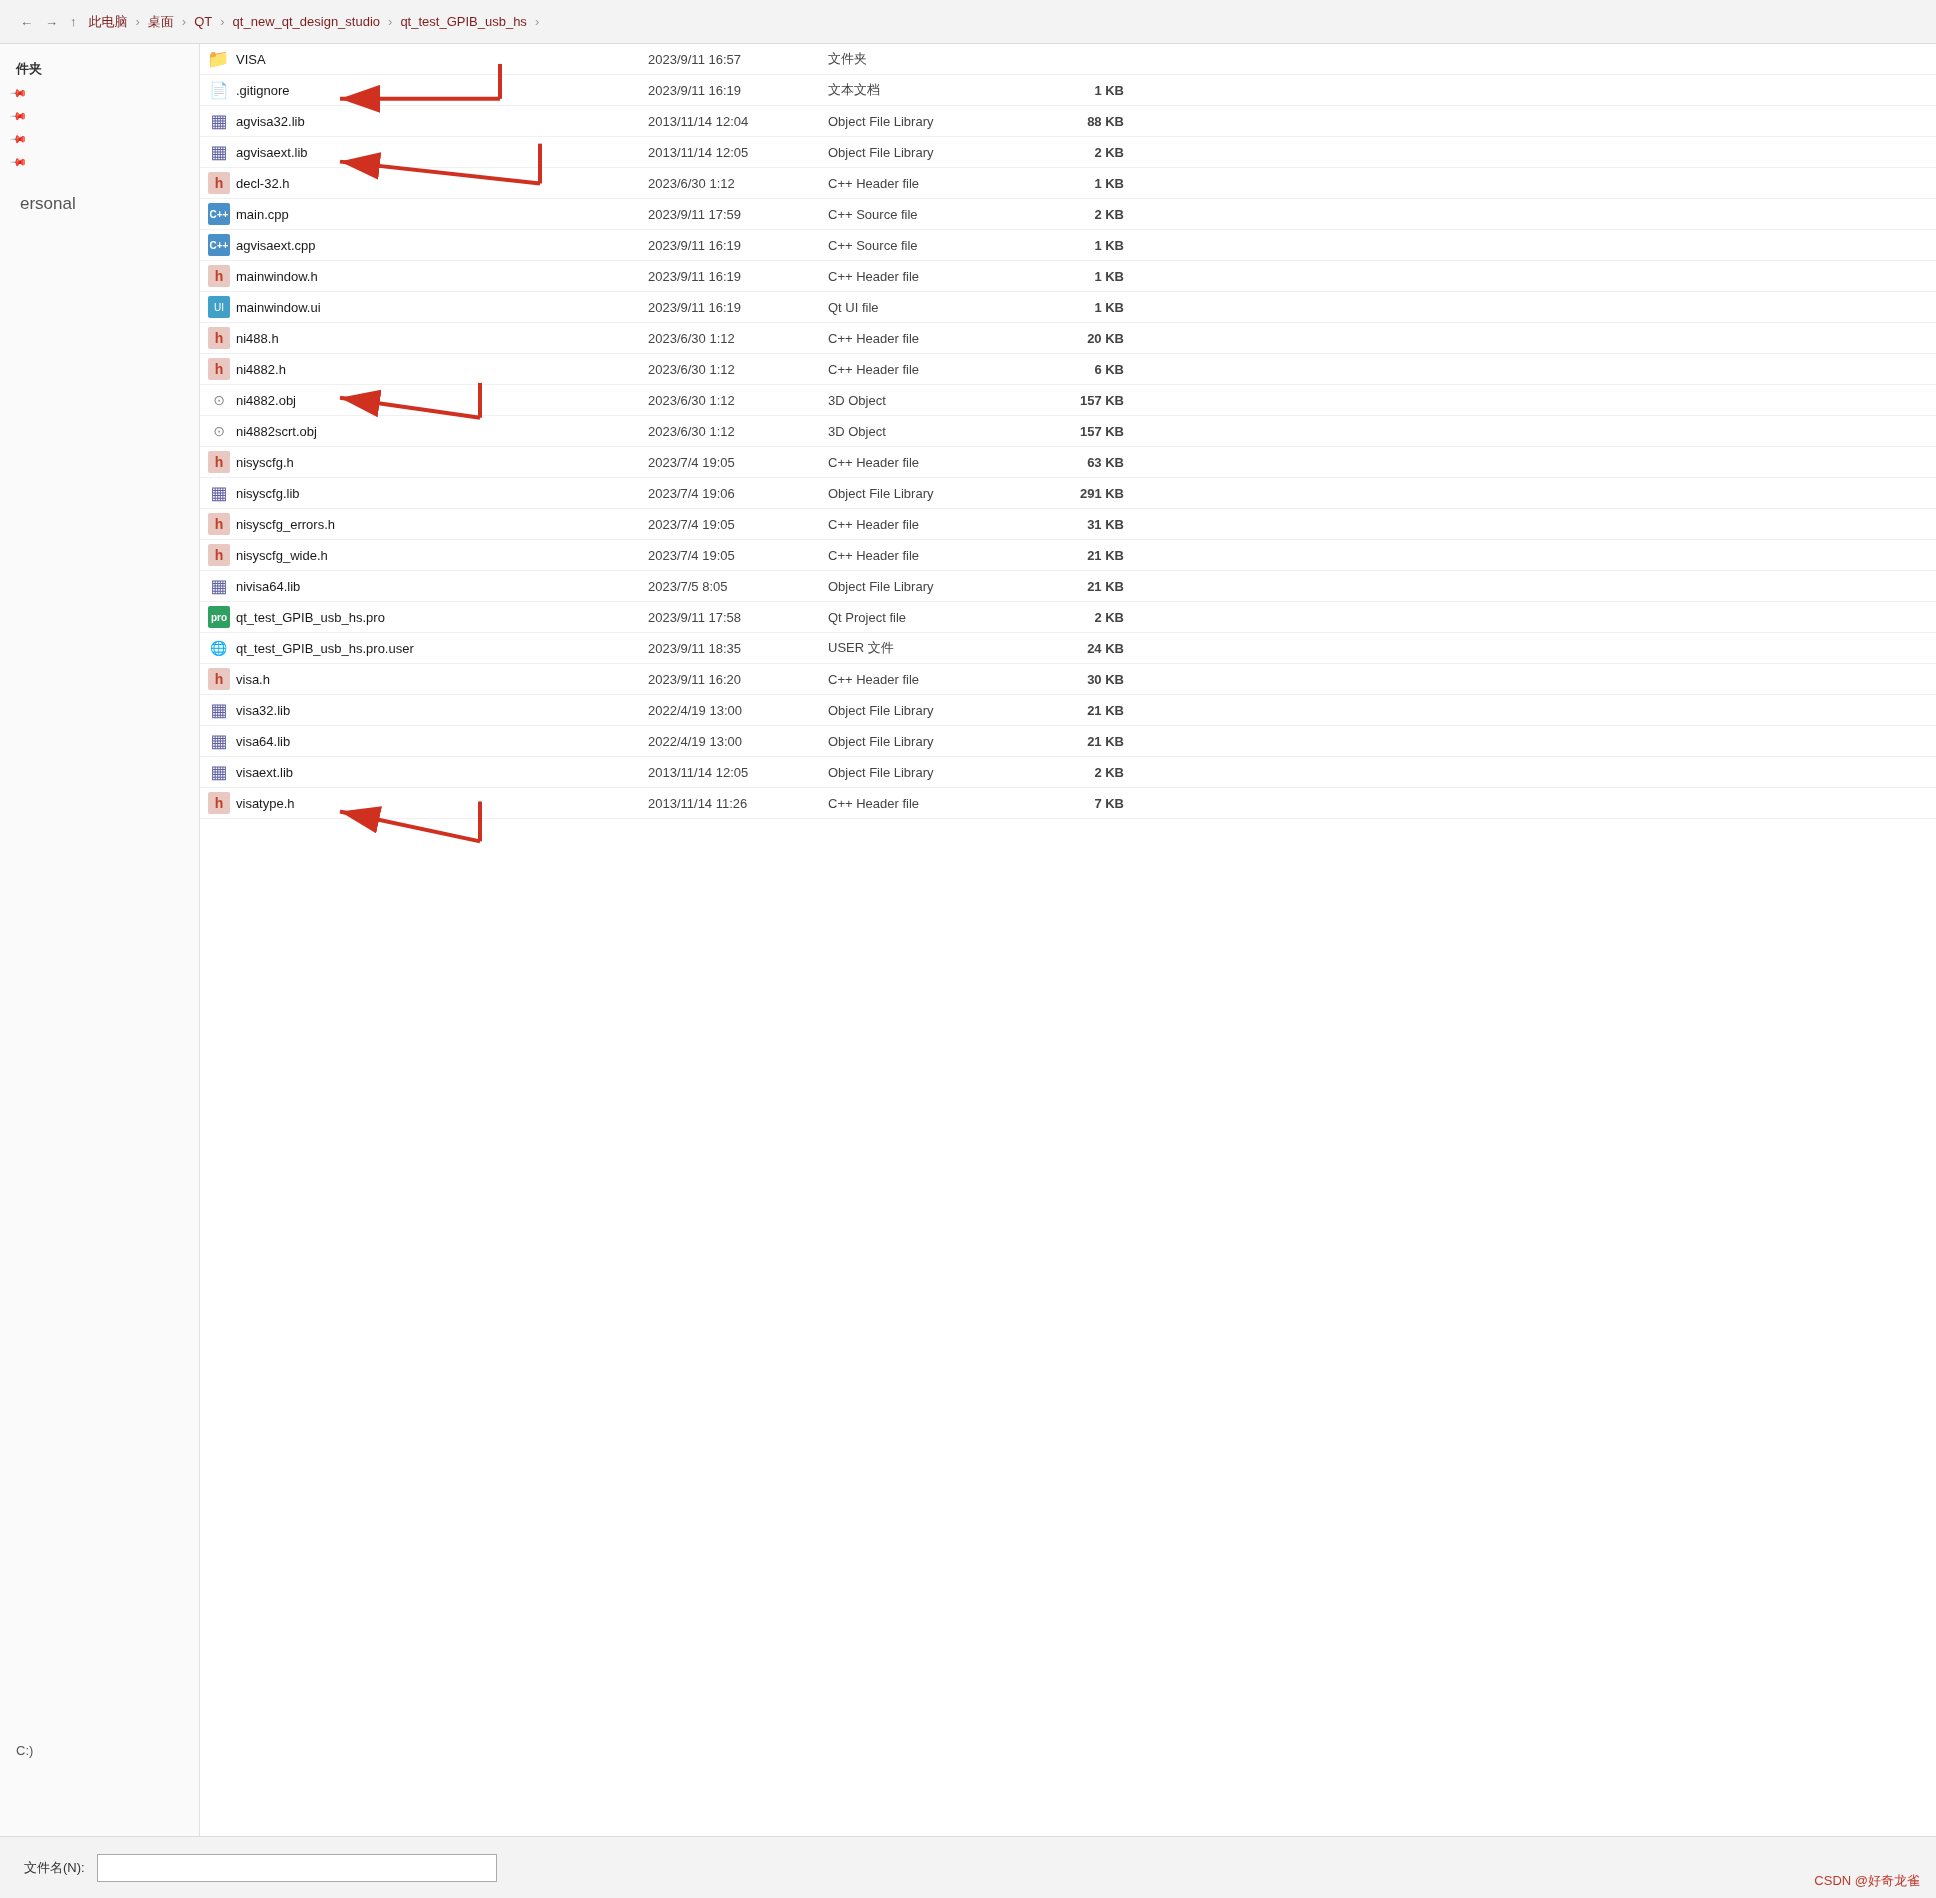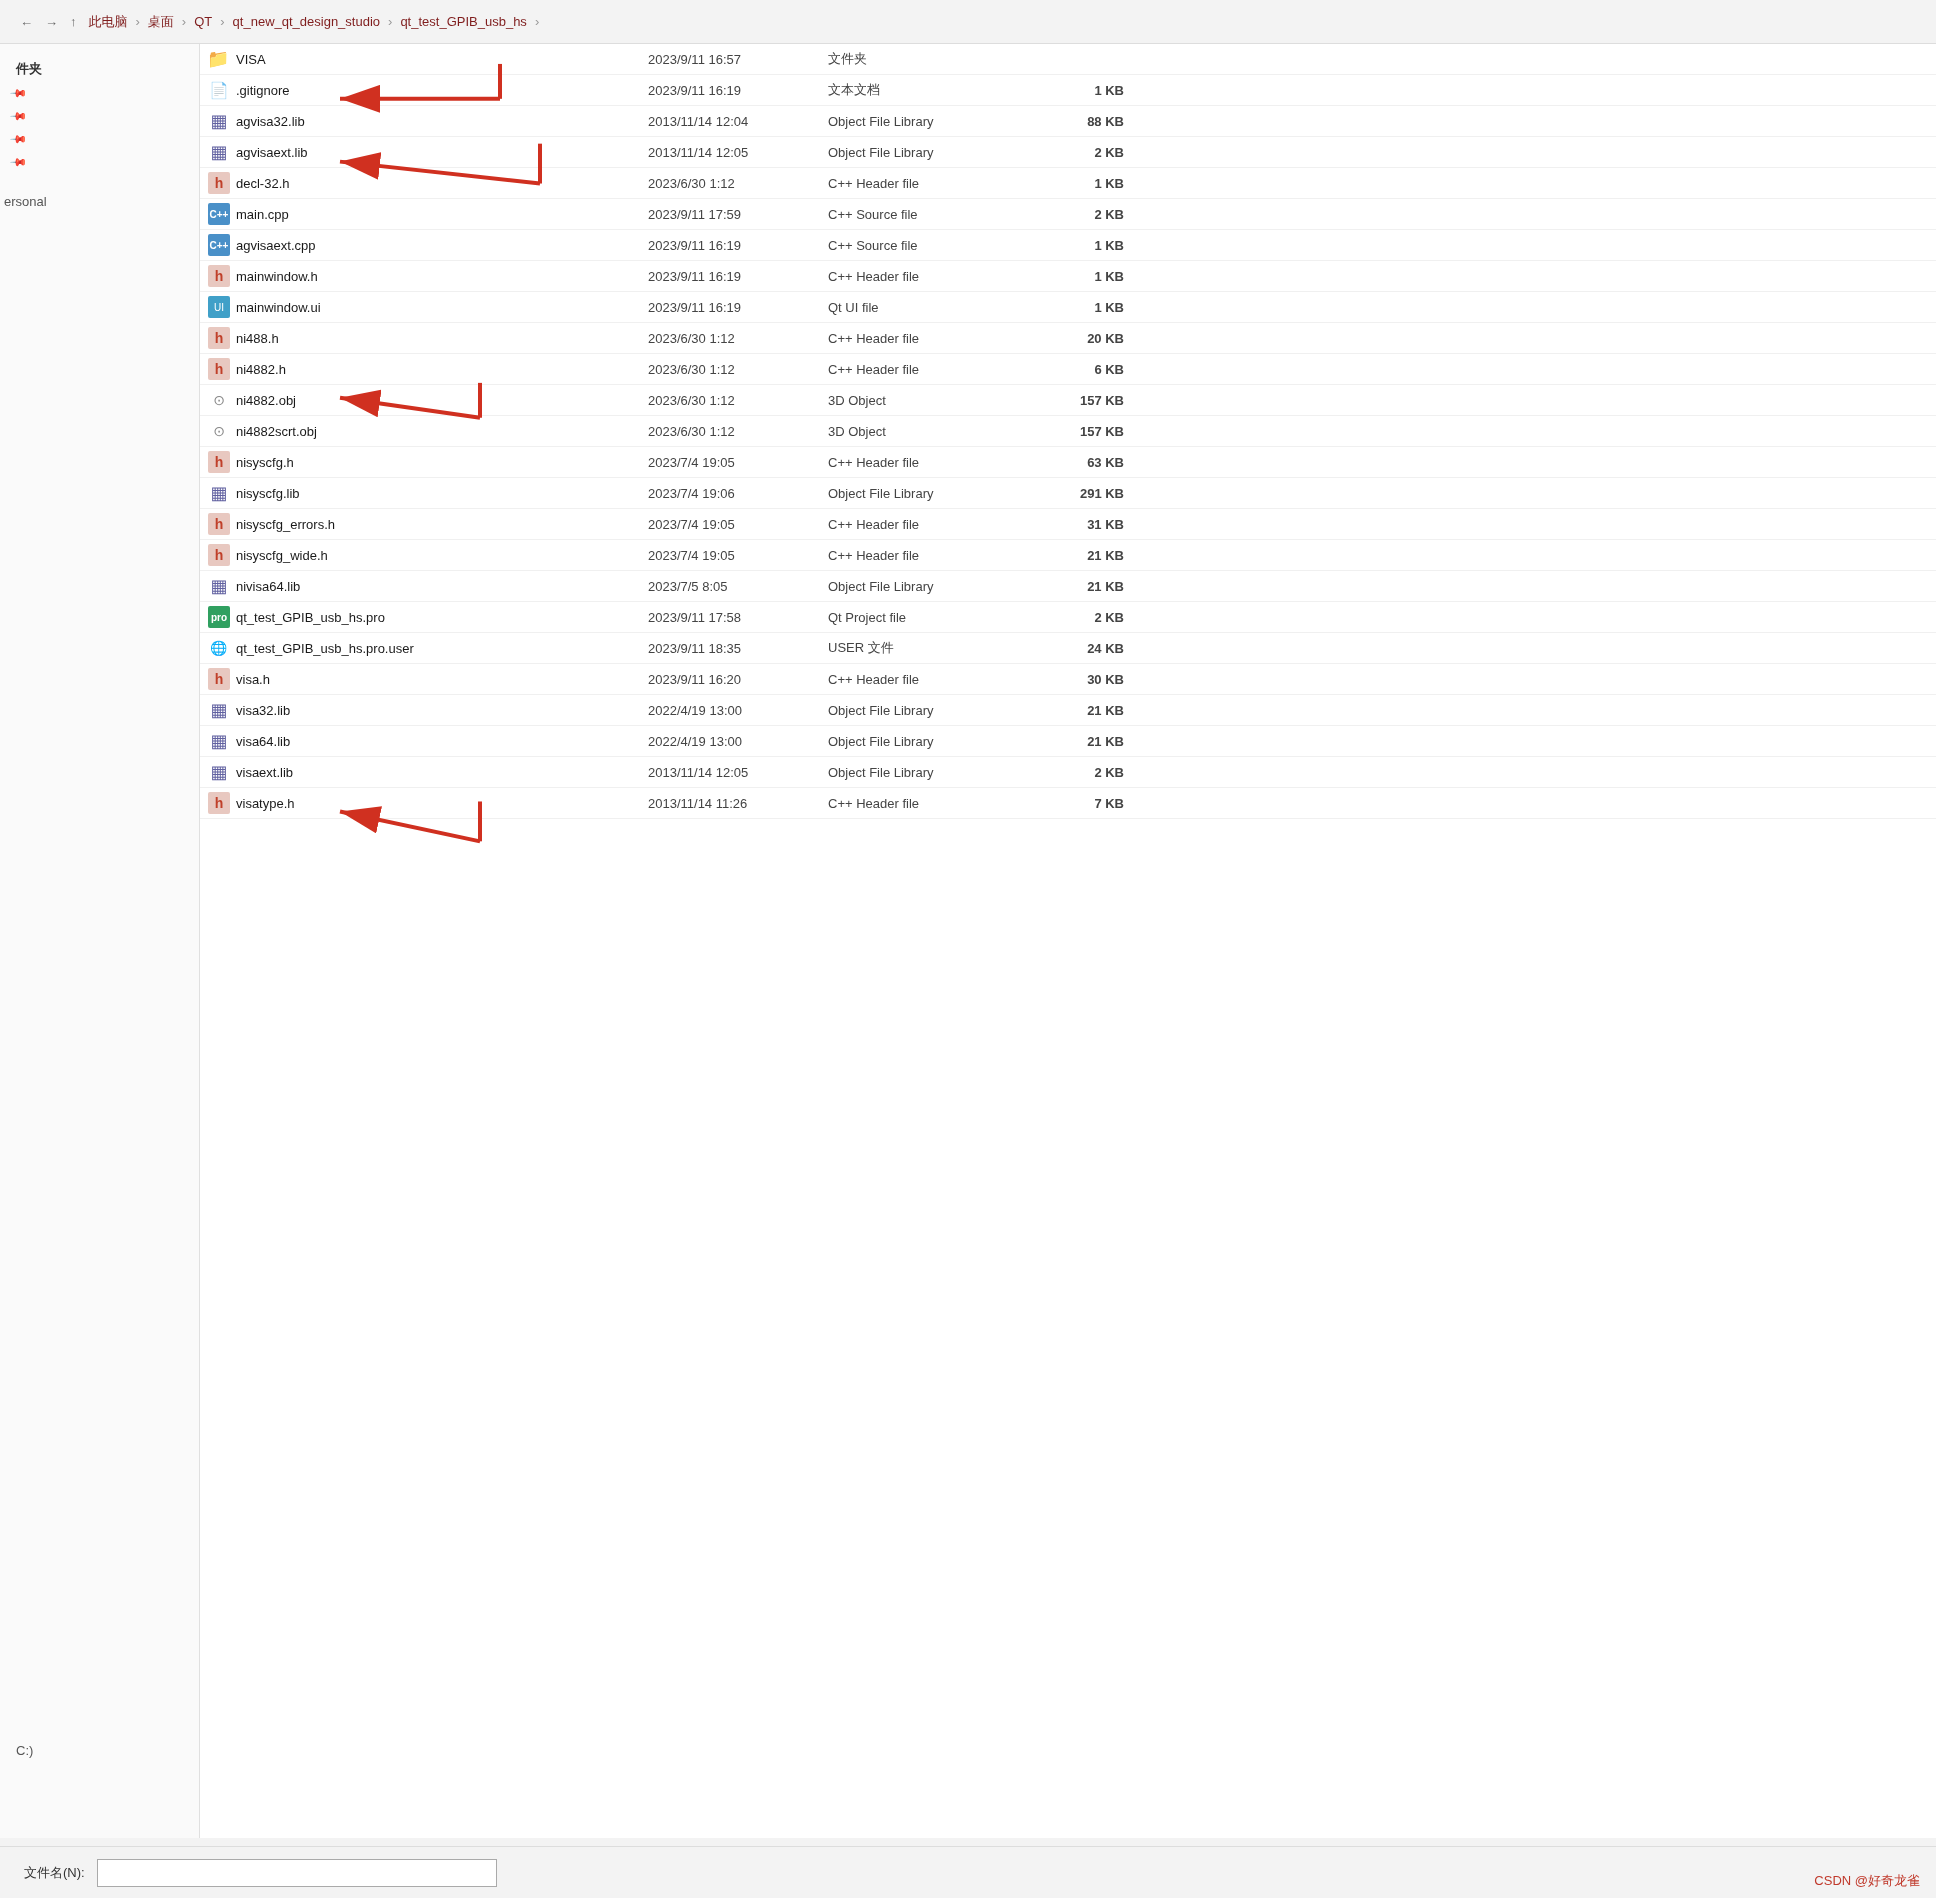--- a/index.html
+++ b/index.html
@@ -148,21 +148,21 @@
       padding: 0 8px;
     }
     .file-size { text-align: right; padding-right: 16px; font-weight: bold; }
 
     
     .bottom-bar {
       position: fixed;
       bottom: 0;
       left: 0;
       width: 1936px;
-      height: 52px;
+      height: 62px;
       background: #f3f3f3;
       border-top: 1px solid #ddd;
       display: flex;
       align-items: center;
       padding: 0 24px;
       gap: 12px;
       z-index: 100;
     }
     .filename-label {
       font-size: 13px;
@@ -229,21 +229,21 @@
     <div class="sidebar-item">
       <span class="sidebar-pin">📌</span>
     </div>
     <div class="sidebar-item">
       <span class="sidebar-pin">📌</span>
     </div>
     <div class="sidebar-item">
       <span class="sidebar-pin">📌</span>
     </div>
 
-    <div style="margin-top: 20px; padding-left: 4px; font-size:13px; color:#555;">ersonal</div>
+    <div style="margin-top: 20px; padding-left: 20px; font-size:17px; color:#555;">ersonal</div>
 
     <div style="position:absolute; bottom: 80px; left:16px; font-size:13px; color:#555;">C:)</div>
   </div>
 
   <div class="file-area" style="position: relative;">
 
 
     <div id="file-list">
         <div class="file-row">
     <div class="file-name-cell">

